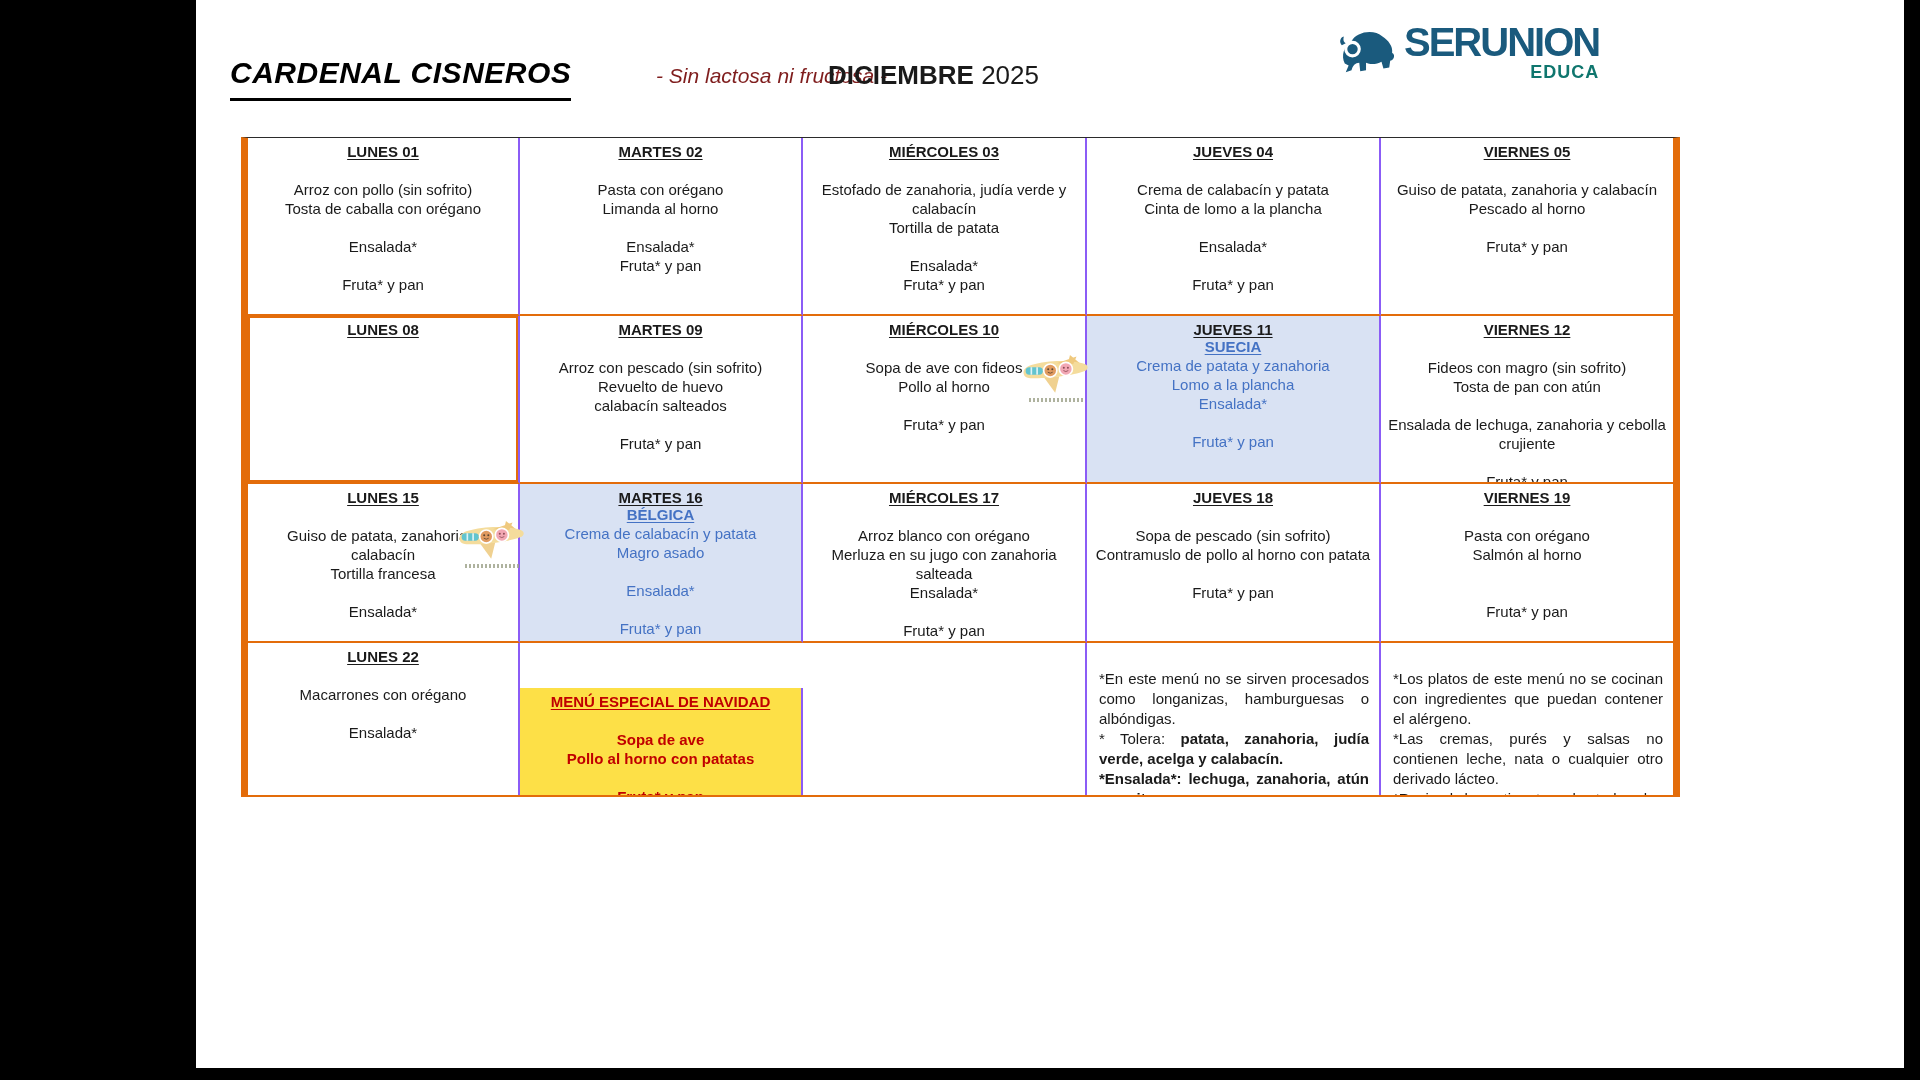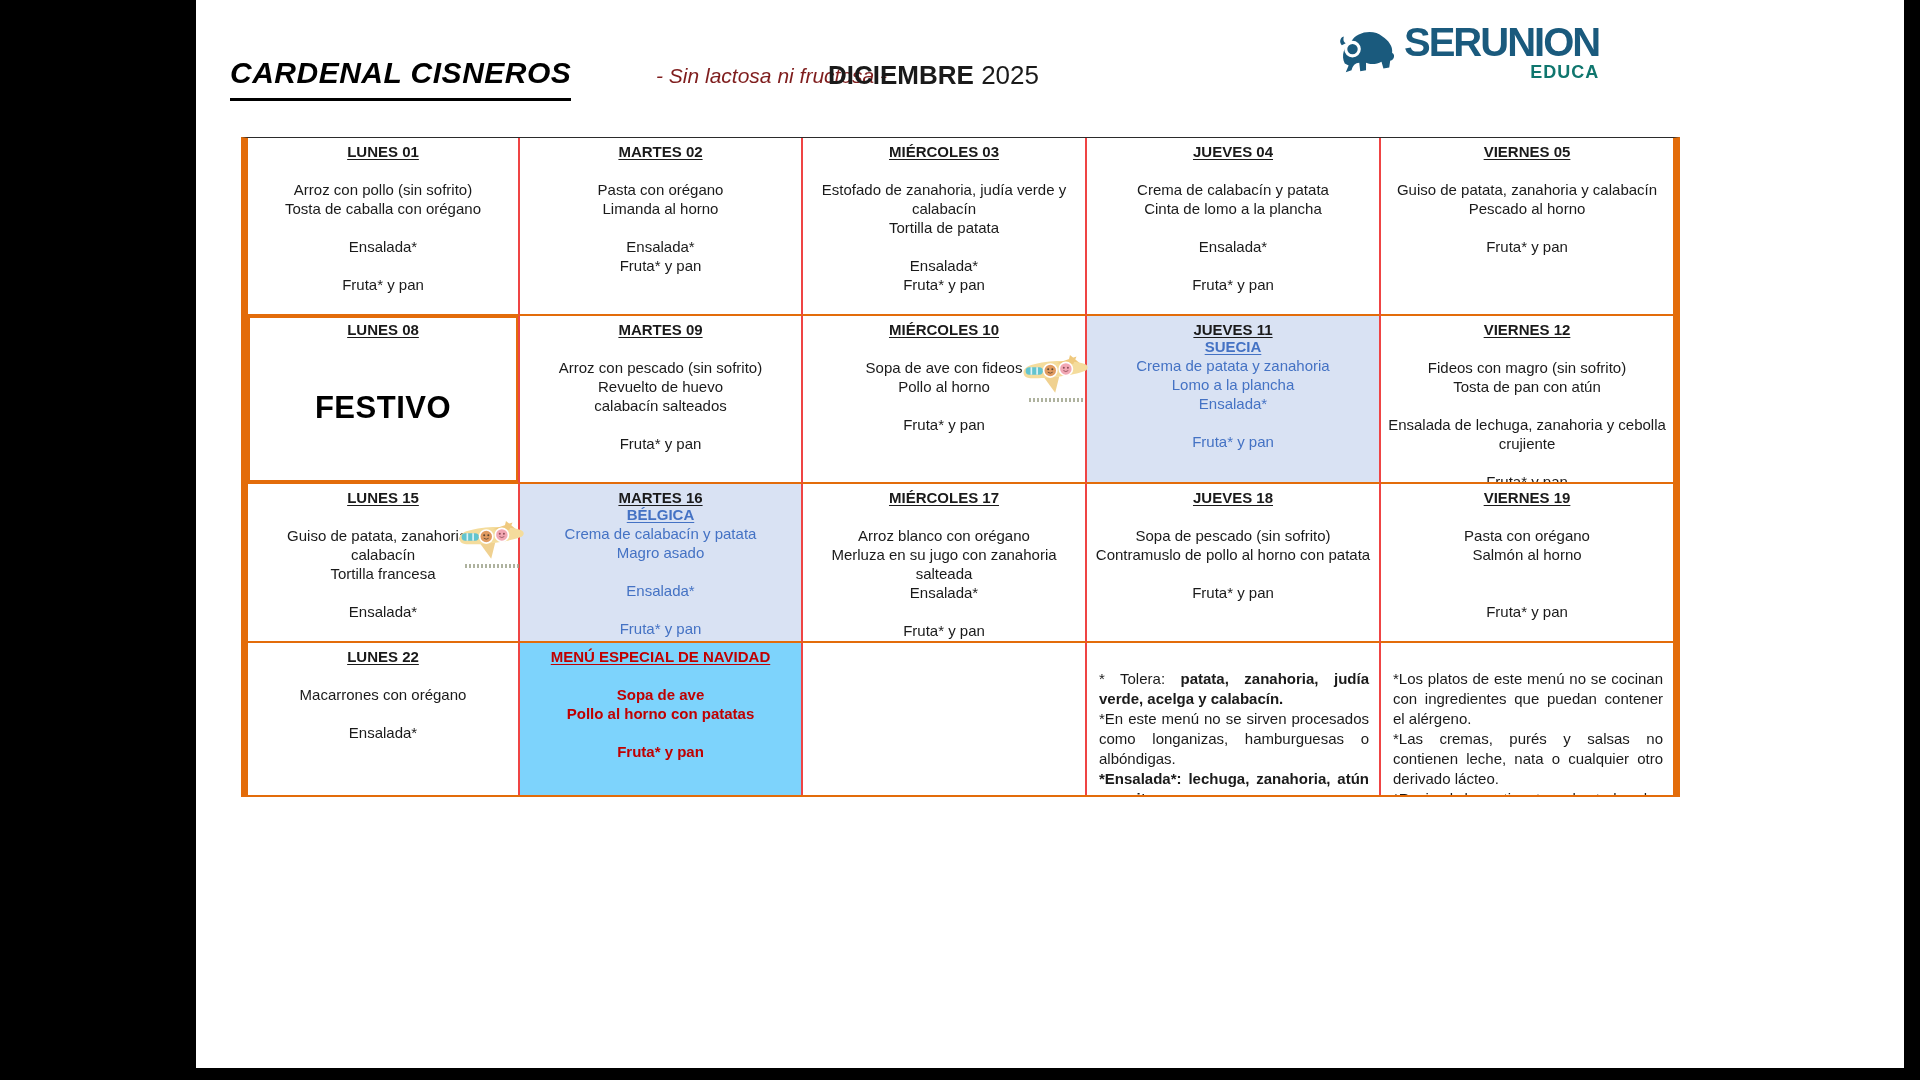--- a/index.html
+++ b/index.html
@@ -29,40 +29,40 @@
   
   .menu-table{
     position:absolute;left:45px;top:137px;width:1439px;box-sizing:border-box;
     display:grid;grid-template-columns:272px 283px 284px 294px 292px;
     grid-template-rows:178px 168px 159px 152px;
     border-left:7px solid #E36C0A;border-right:7px solid #E36C0A;
     border-top:1px solid #2b2b2b;border-bottom:2px solid #E36C0A;
     background:#fff;
   }
   .cell{
-    box-sizing:border-box;border-right:2px solid #ef4444;border-bottom:2px solid #E36C0A;
+    box-sizing:border-box;border-right:2px solid #8b5cf6;border-bottom:2px solid #E36C0A;
     text-align:center;font-size:15px;color:#1a1a1a;padding:5px 6px 4px;overflow:hidden;
   }
   .cell.last-col{border-right:none;}
   .cell.last-row{border-bottom:none;}
   .cell-header{font-weight:bold;font-size:15px;}
   .cell-header span{text-decoration:underline;text-underline-offset:2px;}
   .cell-body{margin-top:20px;}
   .cell-line{line-height:19px;min-height:19px;}
   
   .t-theme{background:#D9E2F3;}
   .t-theme .cell-body{margin-top:0;}
   .t-theme .cell-line{color:#4472C4;}
   .cell-subheader{color:#4472C4;font-weight:bold;text-decoration:underline;text-underline-offset:2px;line-height:18px;}
   
   .t-festivo{display:flex;flex-direction:column;box-shadow:inset 0 0 0 2px #E36C0A;}
   .t-festivo .cell-body{flex:1;display:flex;align-items:center;justify-content:center;margin-top:0;}
   .festivo-text{font-size:31px;font-weight:bold;letter-spacing:.5px;color:#000;}
   
-  .t-christmas{background:#7dd3fc;color:#C00000;font-weight:bold;}
+  .t-christmas{background:#fde047;color:#C00000;font-weight:bold;margin-top:45px;}
   .t-christmas .cell-header,.t-christmas .cell-line{color:#C00000;}
   
   .t-notes{text-align:justify;padding:26px 10px 8px 12px;line-height:20px;}
   .t-notes .note{text-align:justify;}
   .t-notes .nb{font-weight:bold;}
   
   .plane{position:absolute;width:76px;z-index:4;}
   .plane svg{width:76px;height:46px;display:block;}
   .plane-caption{
     width:54px;height:4px;margin:2px auto 0;
@@ -147,23 +147,20 @@
         <div class="cell-header"><span>VIERNES 05</span></div>
         <div class="cell-body">
           <div class="cell-line">Guiso de patata, zanahoria y calabacín</div>
           <div class="cell-line">Pescado al horno</div>
           <div class="cell-line">&nbsp;</div>
           <div class="cell-line">Fruta* y pan</div>
         </div>
       </div>
       <div class="cell t-festivo">
         <div class="cell-header"><span>LUNES 08</span></div>
-        <div class="cell-body">
-          <div class="festivo-text">FESTIVO</div>
-        </div>
       </div>
       <div class="cell t-menu">
         <div class="cell-header"><span>MARTES 09</span></div>
         <div class="cell-body">
           <div class="cell-line">Arroz con pescado (sin sofrito)</div>
           <div class="cell-line">Revuelto de huevo</div>
           <div class="cell-line">calabacín salteados</div>
           <div class="cell-line">&nbsp;</div>
           <div class="cell-line">Fruta* y pan</div>
         </div>
@@ -267,22 +264,22 @@
           <div class="cell-line">Pollo al horno con patatas</div>
           <div class="cell-line">&nbsp;</div>
           <div class="cell-line">Fruta* y pan</div>
         </div>
       </div>
       <div class="cell t-empty last-row">
         <div class="cell-body"></div>
       </div>
       <div class="cell t-notes last-row">
         <div class="cell-body" style="margin-top: 0px;">
+          <div class="note"><span>*En este menú no se sirven procesados como longanizas, hamburguesas o albóndigas.</span></div>
           <div class="note"><span>* Tolera: </span><span class="nb">patata, zanahoria, judía verde, acelga y calabacín.</span></div>
-          <div class="note"><span>*En este menú no se sirven procesados como longanizas, hamburguesas o albóndigas.</span></div>
           <div class="note"><span class="nb">*Ensalada*: lechuga, zanahoria, atún y aceitunas.</span></div>
         </div>
       </div>
       <div class="cell t-notes last-col last-row">
         <div class="cell-body" style="margin-top: 0px;">
           <div class="note"><span>*Los platos de este menú no se cocinan con ingredientes que puedan contener el alérgeno.</span></div>
           <div class="note"><span>*Las cremas, purés y salsas no contienen leche, nata o cualquier otro derivado lácteo.</span></div>
           <div class="note"><span>*Revisad las etiquetas de todos los productos utilizados en el menú de forma diaria.</span></div>
         </div>
       </div>

